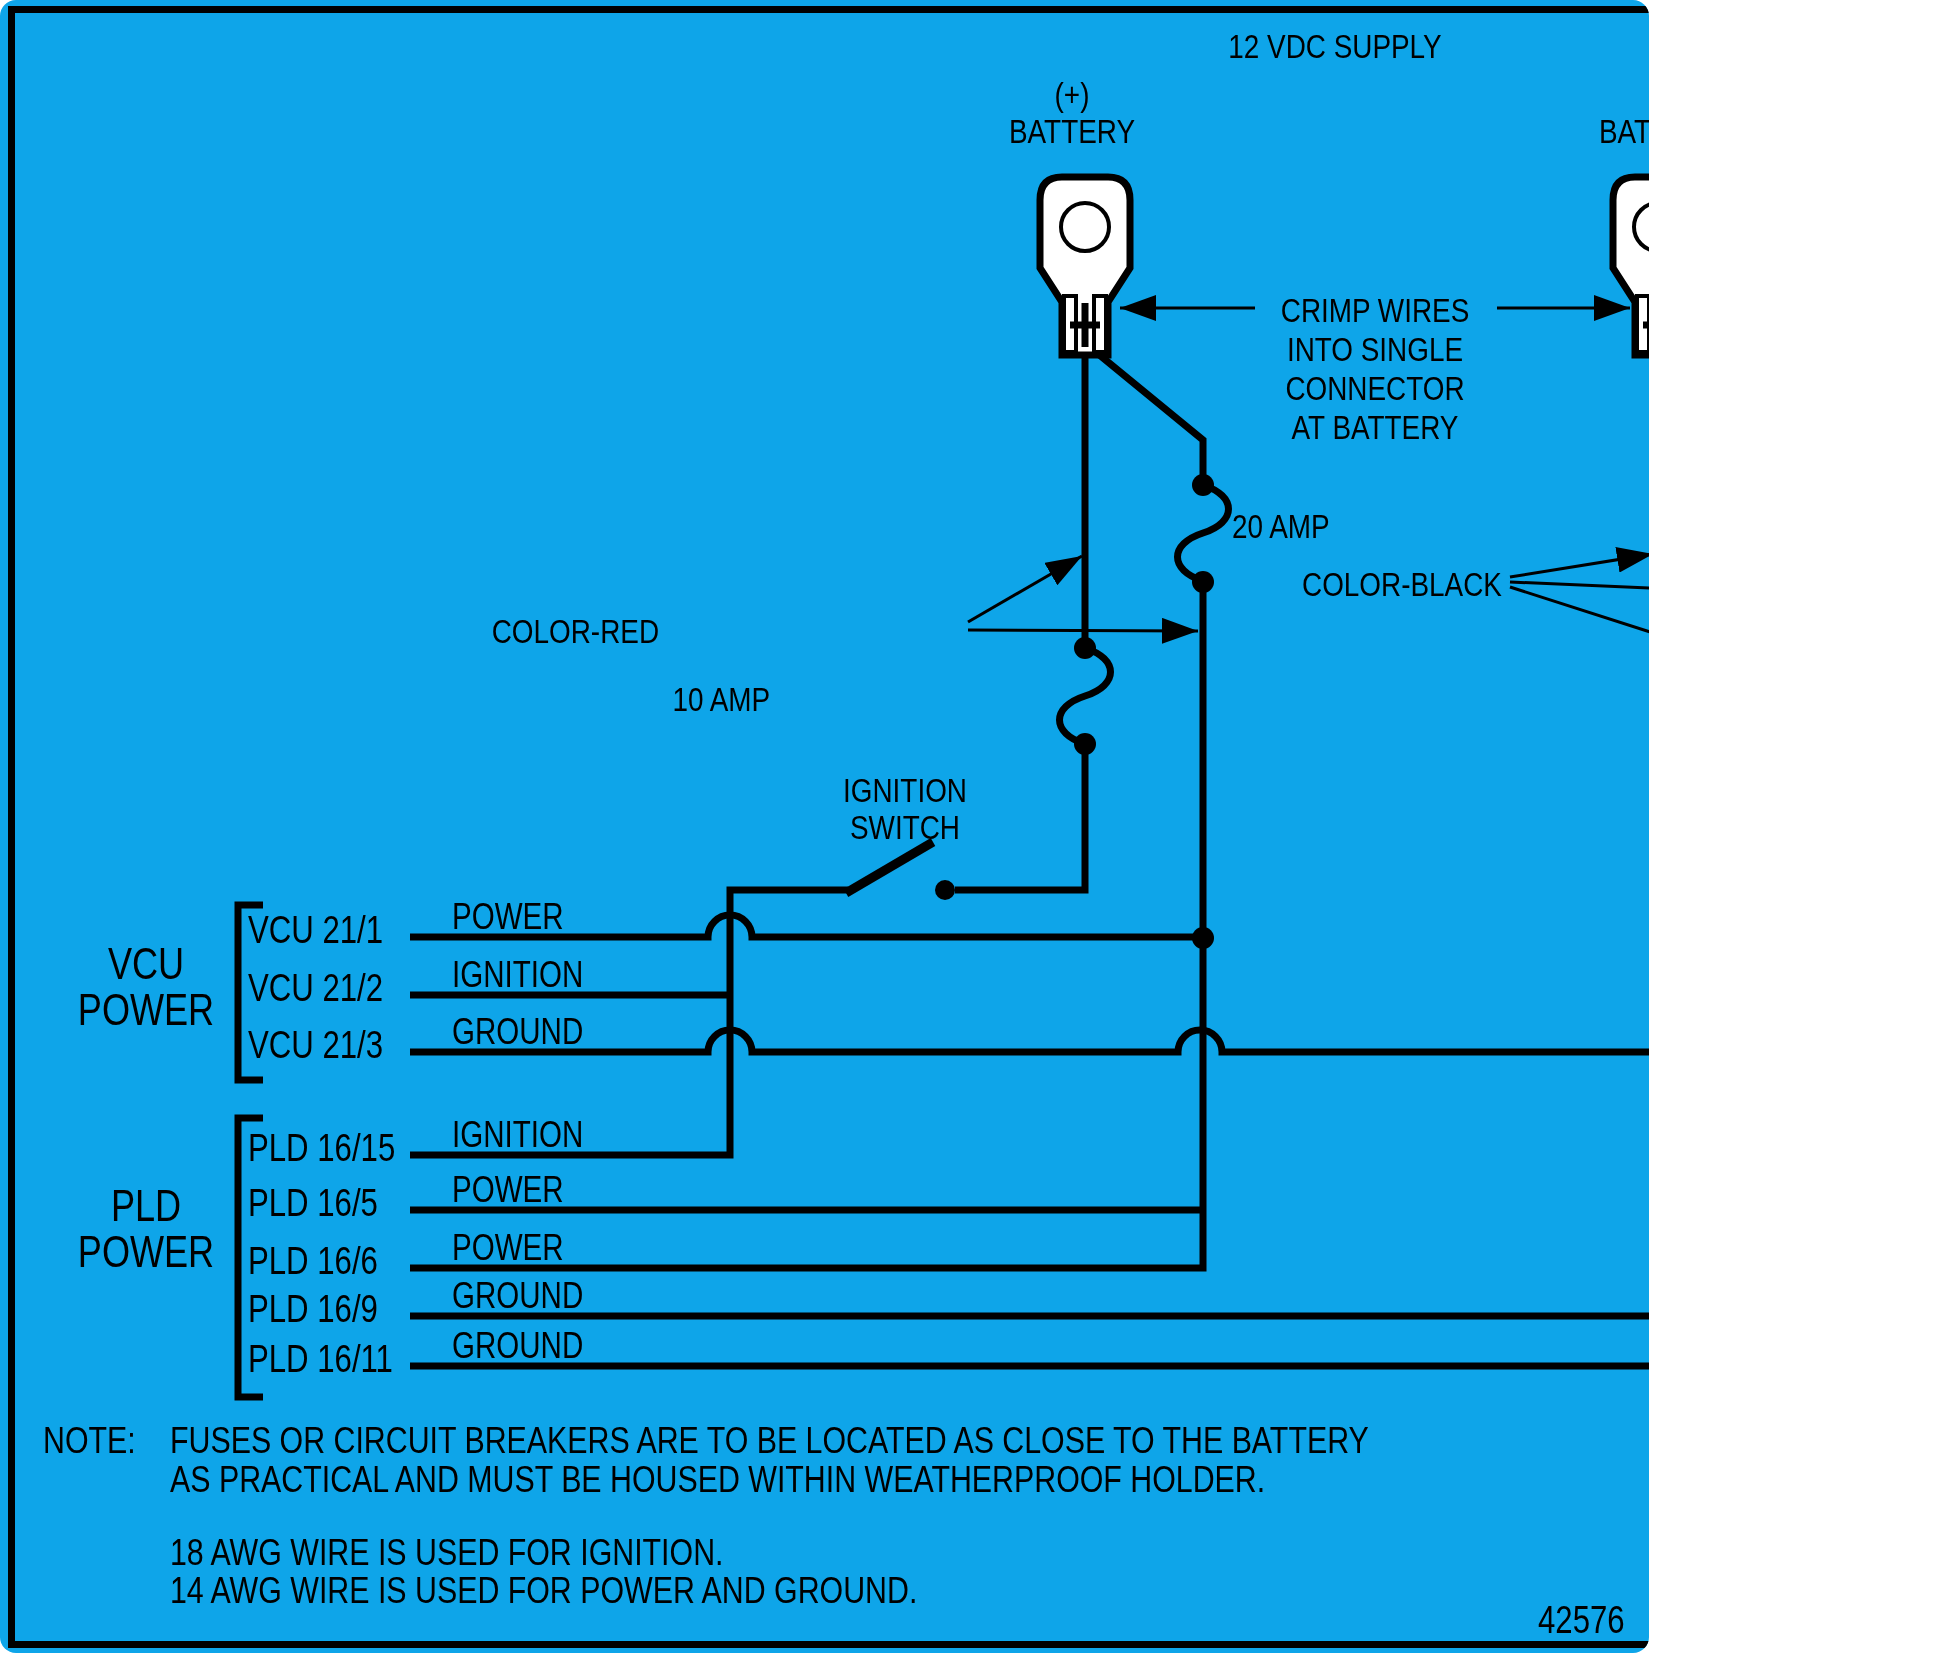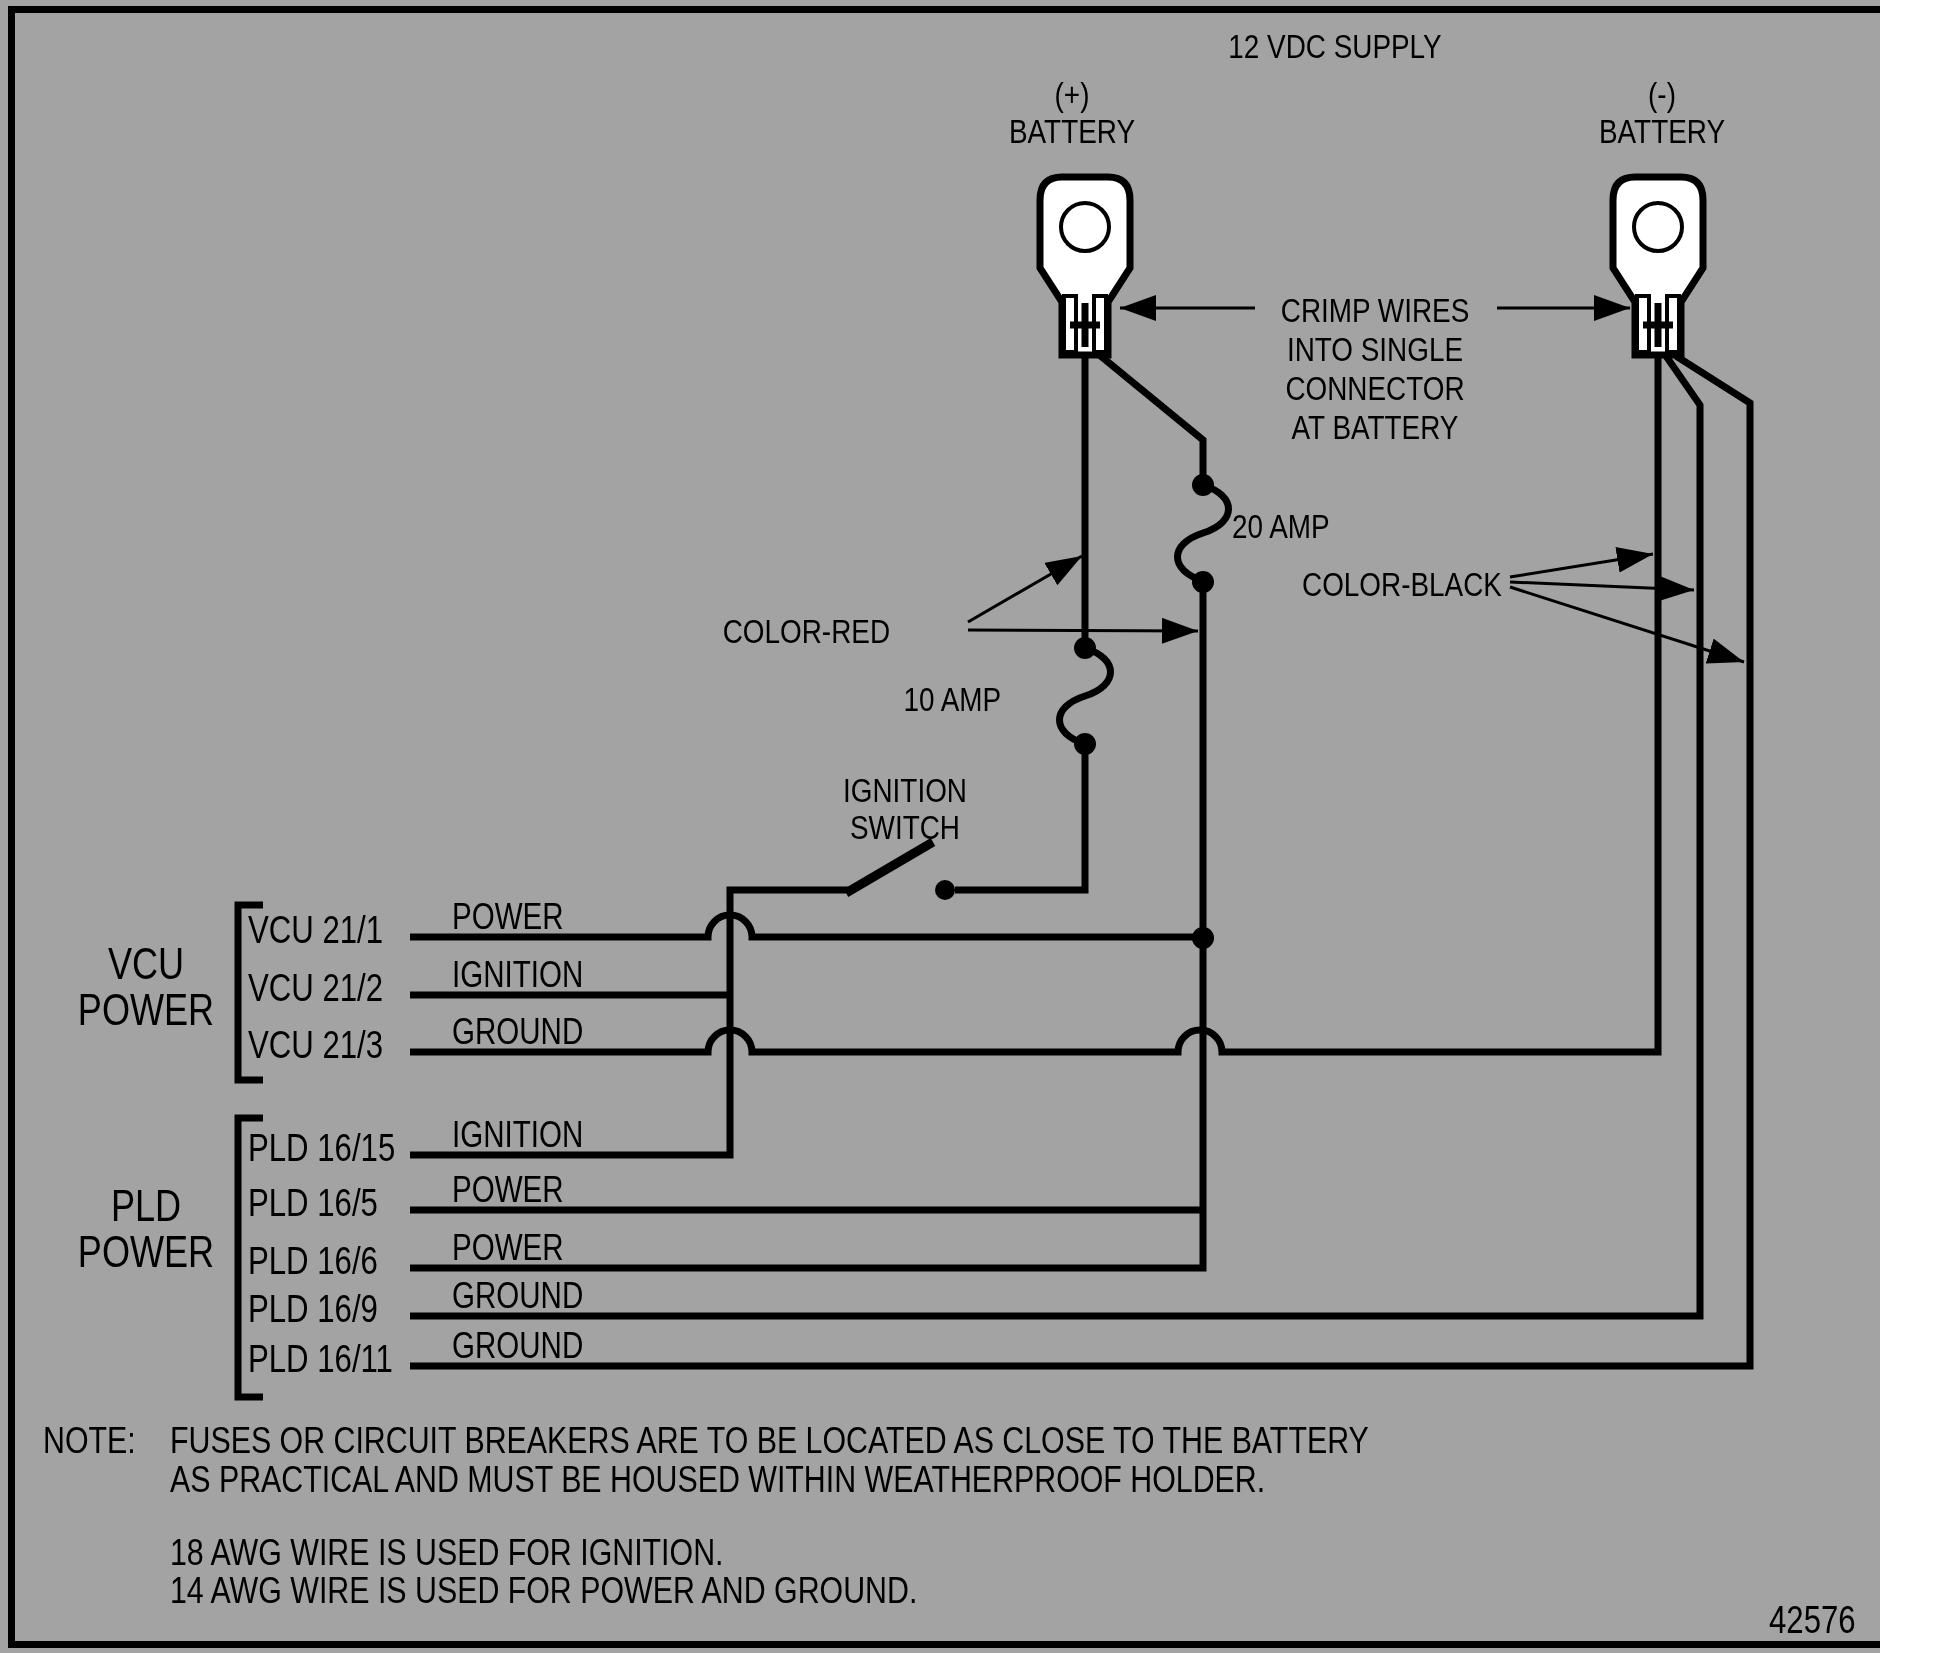--- a/index.html
+++ b/index.html
@@ -1,19 +1,19 @@
 <!DOCTYPE html>
 <html><head>
 <meta charset="utf-8">
 <style>
   html,body { margin:0; padding:0; background:#fff; }
   #canvas {
-    position:relative; width:1880px; height:1653px;
-    background:#a3a3a3; overflow:hidden;
-    font-family:"Liberation Sans", sans-serif; color:#000;
+    position:relative; width:1649px; height:1653px;
+    background:#0ea5e9; overflow:hidden;
+    font-family:"Liberation Sans", sans-serif; color:#000;border-radius:16px;
   }
   #frame {
     position:absolute; left:8px; top:6px; width:1936px; height:1642px;
     border:7px solid #000; box-sizing:border-box;
   }
   svg.art { position:absolute; left:0; top:0; }
   .t { position:absolute; white-space:nowrap; color:#000; line-height:1.08; }
   .cx { transform:translateX(-50%) scaleX(0.82); }
   .lx { transform:scaleX(0.82); transform-origin:0 50%; }
   .rx { transform:scaleX(0.82); transform-origin:100% 50%; }

